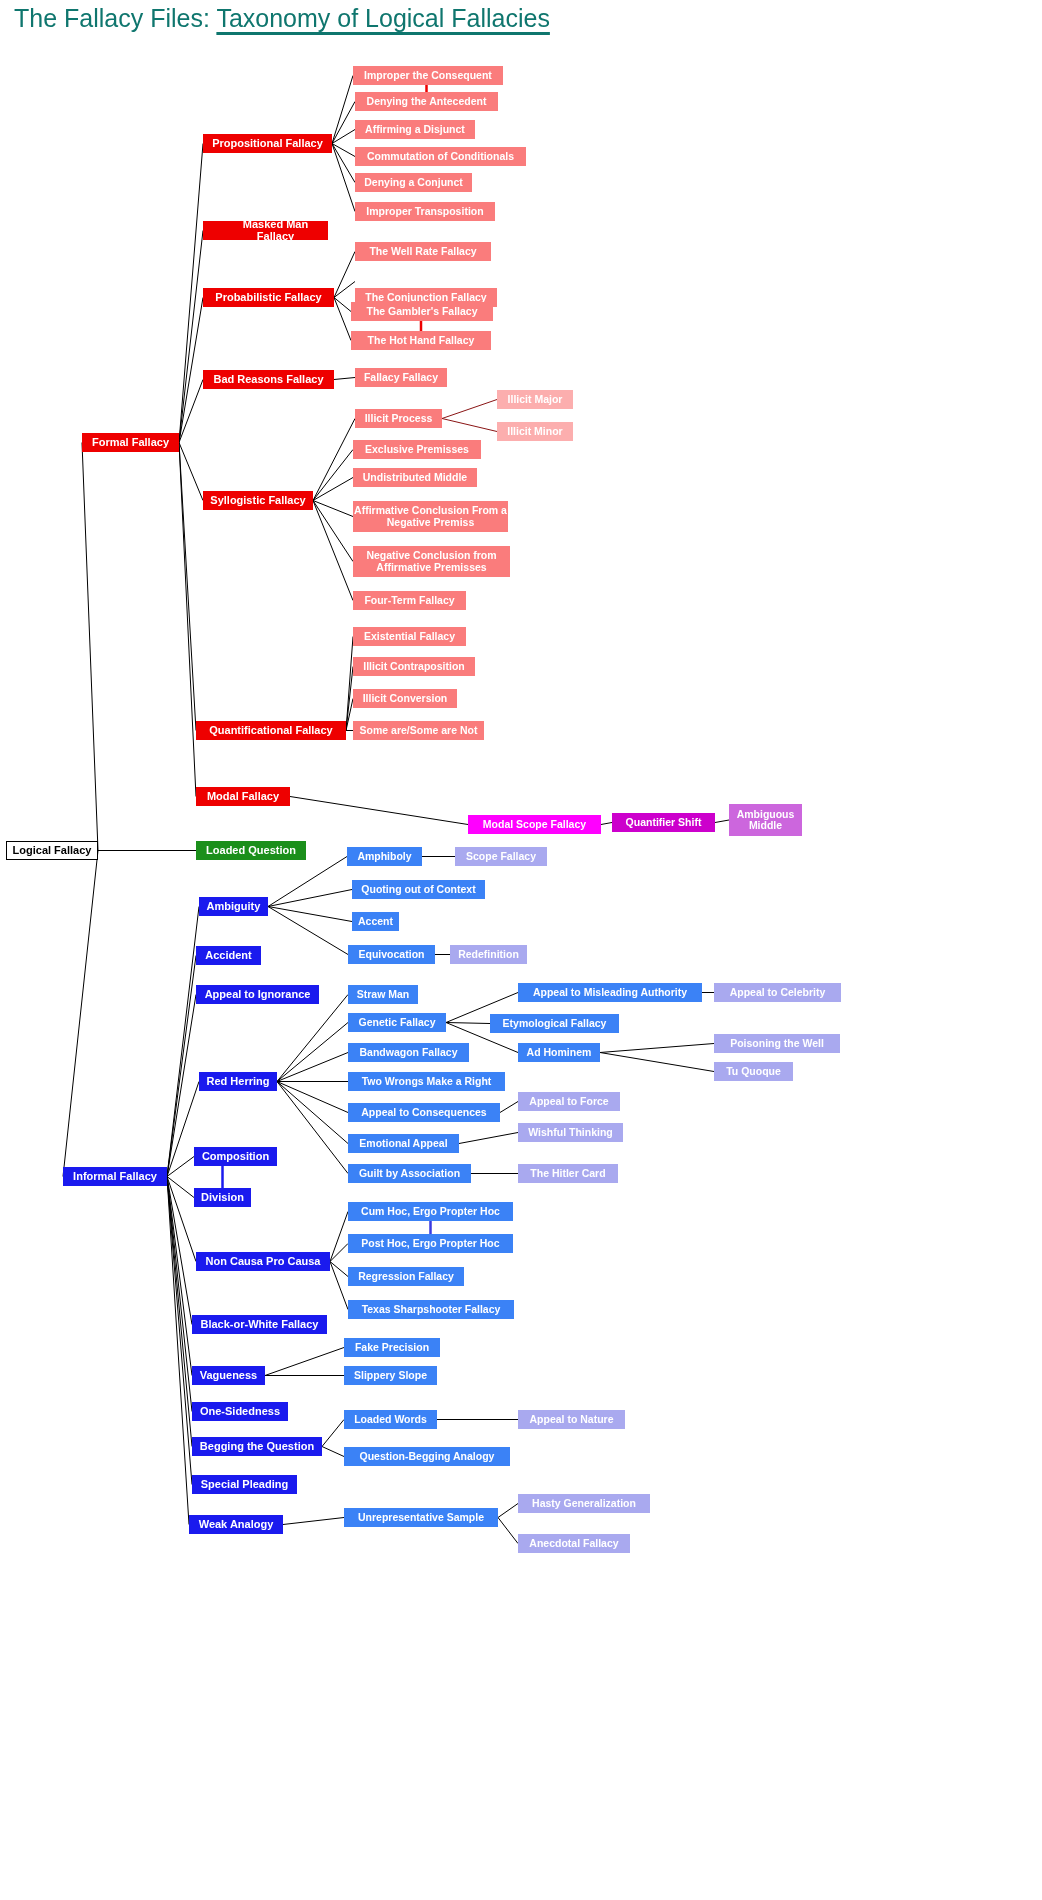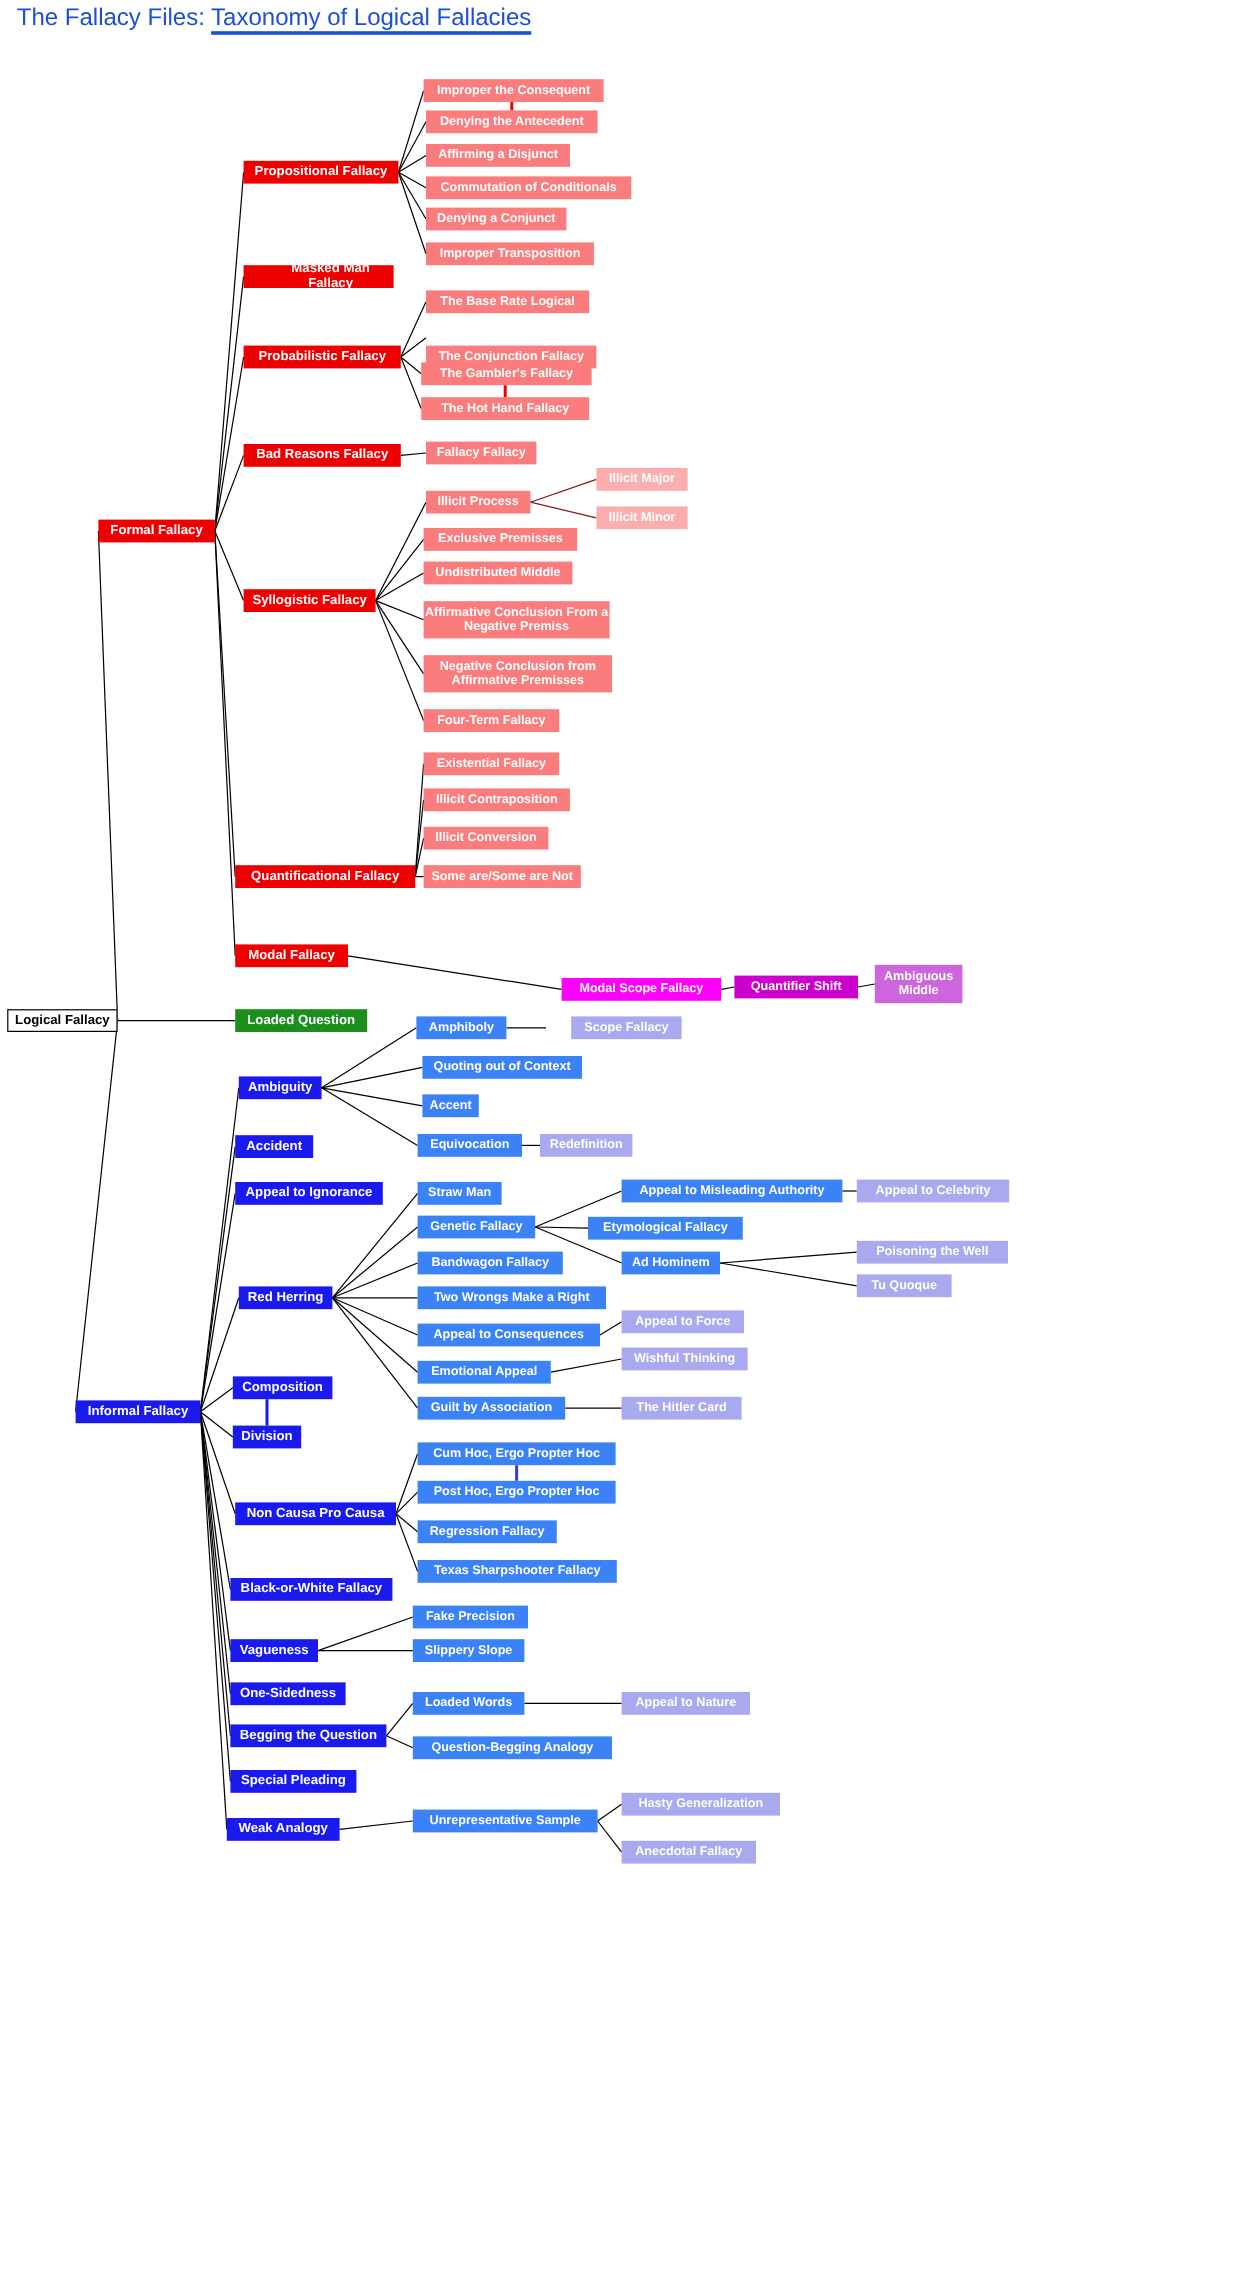--- a/index.html
+++ b/index.html
@@ -1,17 +1,17 @@
 <!DOCTYPE html>
 <html><head>
 <meta charset="utf-8">
 <style>
   html,body{margin:0;padding:0;background:#ffffff;}
   body{font-family:"Liberation Sans", sans-serif;width:1042px;height:1900px;position:relative;overflow:hidden;}
-  #title{position:absolute;left:14px;top:4px;font-size:20px;color:#1d4ed8;white-space:nowrap;}
+  #title{position:absolute;left:14px;top:4px;font-size:25px;color:#0f766e;white-space:nowrap;}
   #title .plain{font-family:"Liberation Sans", sans-serif;}
   #title .under{text-decoration:underline;text-underline-offset:5px;text-decoration-thickness:3px;}
   #canvas{position:absolute;left:0;top:0;width:1042px;height:1900px;}
   svg.edges{position:absolute;left:0;top:0;width:1042px;height:1900px;pointer-events:none;}
   .node{position:absolute;box-sizing:border-box;display:flex;align-items:center;justify-content:center;
         text-align:center;color:#ffffff;font-weight:bold;line-height:1.05;letter-spacing:0px;
         font-family:"Liberation Sans", sans-serif;}
   .node.t-root{background:#ffffff;color:#000000;border:1px solid #000000;font-weight:bold;}
   .node.t-red1{background:#ee0000;}
   .node.t-red2{background:#fa7c7c;}
@@ -128,21 +128,21 @@
       <div class="node t-red1" style="left: 203px; top: 370px; width: 131px; height: 19px; font-size: 11px;">Bad Reasons Fallacy</div>
       <div class="node t-red1" style="left: 203px; top: 491px; width: 110px; height: 19px; font-size: 11px;">Syllogistic Fallacy</div>
       <div class="node t-red1" style="left: 196px; top: 721px; width: 150px; height: 19px; font-size: 11px;">Quantificational Fallacy</div>
       <div class="node t-red1" style="left: 196px; top: 787px; width: 94px; height: 19px; font-size: 11px;">Modal Fallacy</div>
       <div class="node t-red2" style="left: 353px; top: 66px; width: 150px; height: 19px; font-size: 10.5px;">Improper the Consequent</div>
       <div class="node t-red2" style="left: 355px; top: 92px; width: 143px; height: 19px; font-size: 10.5px;">Denying the Antecedent</div>
       <div class="node t-red2" style="left: 355px; top: 120px; width: 120px; height: 19px; font-size: 10.5px;">Affirming a Disjunct</div>
       <div class="node t-red2" style="left: 355px; top: 147px; width: 171px; height: 19px; font-size: 10.5px;">Commutation of Conditionals</div>
       <div class="node t-red2" style="left: 355px; top: 173px; width: 117px; height: 19px; font-size: 10.5px;">Denying a Conjunct</div>
       <div class="node t-red2" style="left: 355px; top: 202px; width: 140px; height: 19px; font-size: 10.5px;">Improper Transposition</div>
-      <div class="node t-red2" style="left: 355px; top: 242px; width: 136px; height: 19px; font-size: 10.5px;">The Base Rate Logical</div>
+      <div class="node t-red2" style="left: 355px; top: 242px; width: 136px; height: 19px; font-size: 10.5px;">The Well Rate Fallacy</div>
       <div class="node t-red2" style="left: 355px; top: 288px; width: 142px; height: 19px; font-size: 10.5px;">The Conjunction Fallacy</div>
       <div class="node t-red2" style="left: 351px; top: 302px; width: 142px; height: 19px; font-size: 10.5px;">The Gambler's Fallacy</div>
       <div class="node t-red2" style="left: 351px; top: 331px; width: 140px; height: 19px; font-size: 10.5px;">The Hot Hand Fallacy</div>
       <div class="node t-red2" style="left: 355px; top: 368px; width: 92px; height: 19px; font-size: 10.5px;">Fallacy Fallacy</div>
       <div class="node t-red2" style="left: 355px; top: 409px; width: 87px; height: 19px; font-size: 10.5px;">Illicit Process</div>
       <div class="node t-red3" style="left: 497px; top: 390px; width: 76px; height: 19px; font-size: 10.5px;">Illicit Major</div>
       <div class="node t-red3" style="left: 497px; top: 422px; width: 76px; height: 19px; font-size: 10.5px;">Illicit Minor</div>
       <div class="node t-red2" style="left: 353px; top: 440px; width: 128px; height: 19px; font-size: 10.5px;">Exclusive Premisses</div>
       <div class="node t-red2" style="left: 353px; top: 468px; width: 124px; height: 19px; font-size: 10.5px;">Undistributed Middle</div>
       <div class="node t-red2" style="left: 353px; top: 501px; width: 155px; height: 31px; font-size: 10.5px;">Affirmative Conclusion From a Negative Premiss</div>
@@ -164,21 +164,21 @@
       <div class="node t-blue1" style="left: 194px; top: 1147px; width: 83px; height: 19px; font-size: 11px;">Composition</div>
       <div class="node t-blue1" style="left: 194px; top: 1188px; width: 57px; height: 19px; font-size: 11px;">Division</div>
       <div class="node t-blue1" style="left: 196px; top: 1252px; width: 134px; height: 19px; font-size: 11px;">Non Causa Pro Causa</div>
       <div class="node t-blue1" style="left: 192px; top: 1315px; width: 135px; height: 19px; font-size: 11px;">Black-or-White Fallacy</div>
       <div class="node t-blue1" style="left: 192px; top: 1366px; width: 73px; height: 19px; font-size: 11px;">Vagueness</div>
       <div class="node t-blue1" style="left: 192px; top: 1402px; width: 96px; height: 19px; font-size: 11px;">One-Sidedness</div>
       <div class="node t-blue1" style="left: 192px; top: 1437px; width: 130px; height: 19px; font-size: 11px;">Begging the Question</div>
       <div class="node t-blue1" style="left: 192px; top: 1475px; width: 105px; height: 19px; font-size: 11px;">Special Pleading</div>
       <div class="node t-blue1" style="left: 189px; top: 1515px; width: 94px; height: 19px; font-size: 11px;">Weak Analogy</div>
       <div class="node t-blue2" style="left: 347px; top: 847px; width: 75px; height: 19px; font-size: 10.5px;">Amphiboly</div>
-      <div class="node t-blue3" style="left: 455px; top: 847px; width: 92px; height: 19px; font-size: 10.5px; margin-left: 21px;">Scope Fallacy</div>
+      <div class="node t-blue3" style="left: 455px; top: 847px; width: 92px; height: 19px; font-size: 10.5px;">Scope Fallacy</div>
       <div class="node t-blue2" style="left: 352px; top: 880px; width: 133px; height: 19px; font-size: 10.5px;">Quoting out of Context</div>
       <div class="node t-blue2" style="left: 352px; top: 912px; width: 47px; height: 19px; font-size: 10.5px;">Accent</div>
       <div class="node t-blue2" style="left: 348px; top: 945px; width: 87px; height: 19px; font-size: 10.5px;">Equivocation</div>
       <div class="node t-blue3" style="left: 450px; top: 945px; width: 77px; height: 19px; font-size: 10.5px;">Redefinition</div>
       <div class="node t-blue2" style="left: 348px; top: 985px; width: 70px; height: 19px; font-size: 10.5px;">Straw Man</div>
       <div class="node t-blue2" style="left: 348px; top: 1013px; width: 98px; height: 19px; font-size: 10.5px;">Genetic Fallacy</div>
       <div class="node t-blue2" style="left: 518px; top: 983px; width: 184px; height: 19px; font-size: 10.5px;">Appeal to Misleading Authority</div>
       <div class="node t-blue3" style="left: 714px; top: 983px; width: 127px; height: 19px; font-size: 10.5px;">Appeal to Celebrity</div>
       <div class="node t-blue2" style="left: 490px; top: 1014px; width: 129px; height: 19px; font-size: 10.5px;">Etymological Fallacy</div>
       <div class="node t-blue2" style="left: 348px; top: 1043px; width: 121px; height: 19px; font-size: 10.5px;">Bandwagon Fallacy</div>

